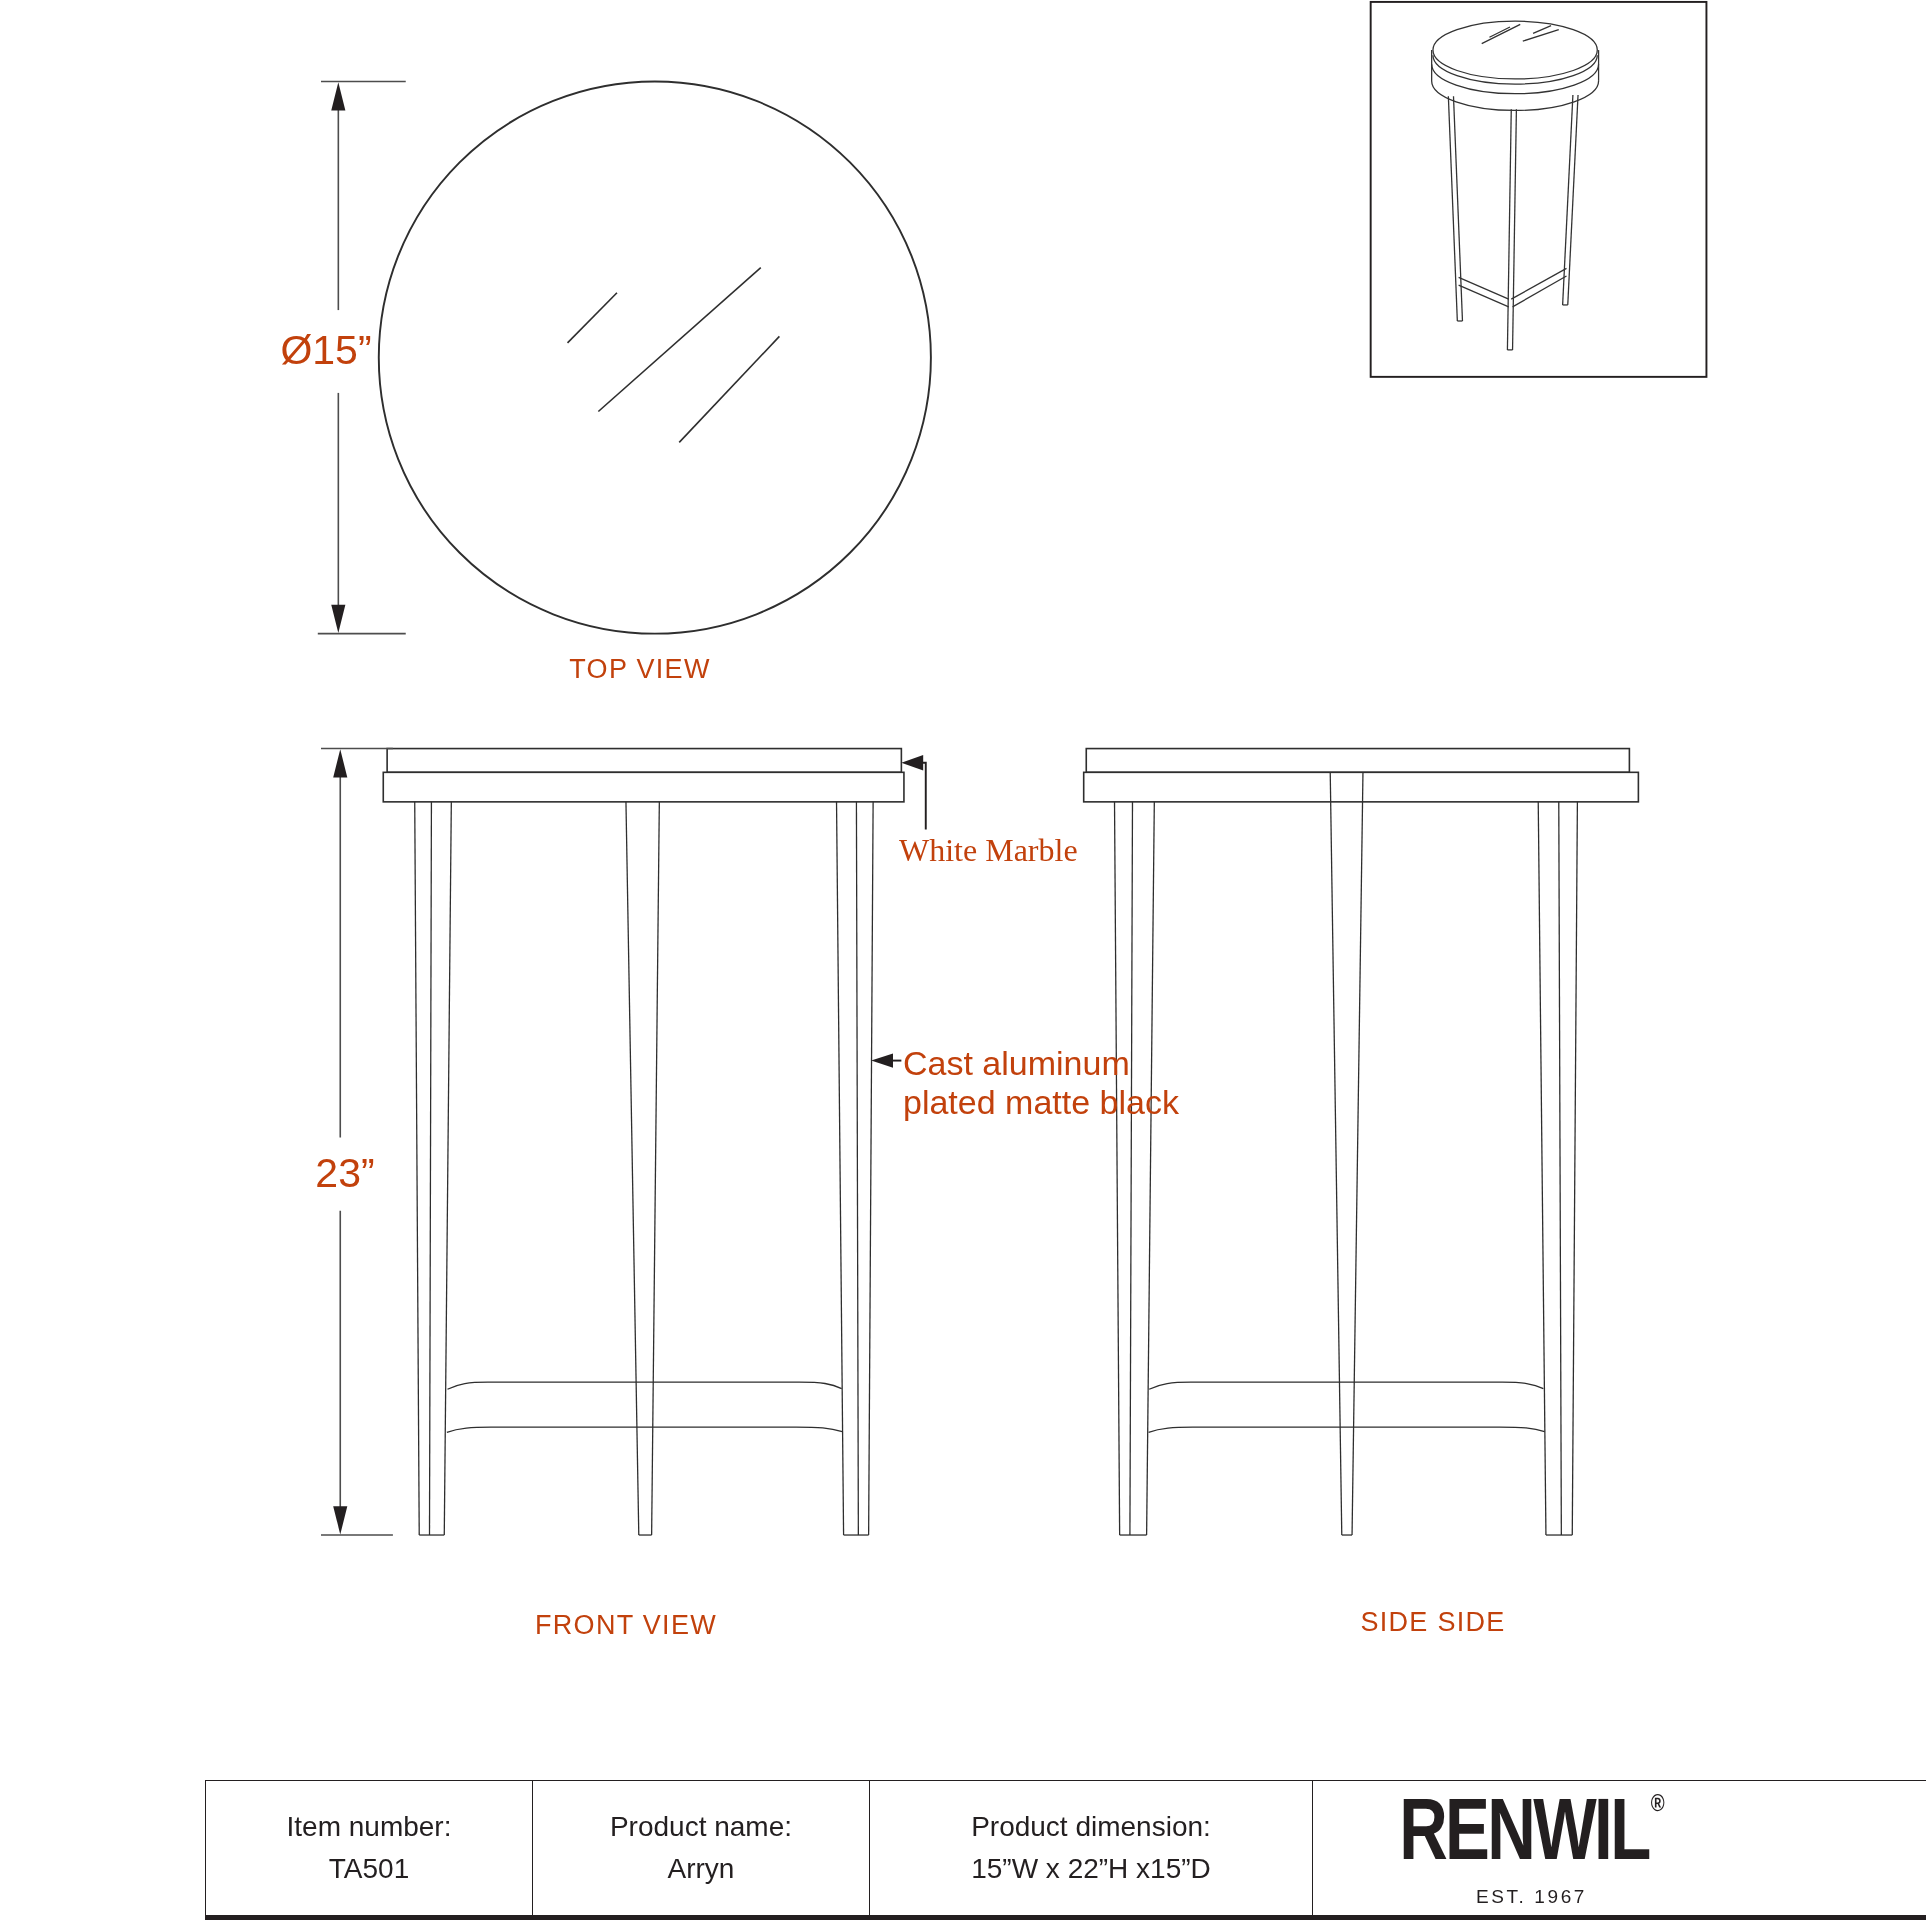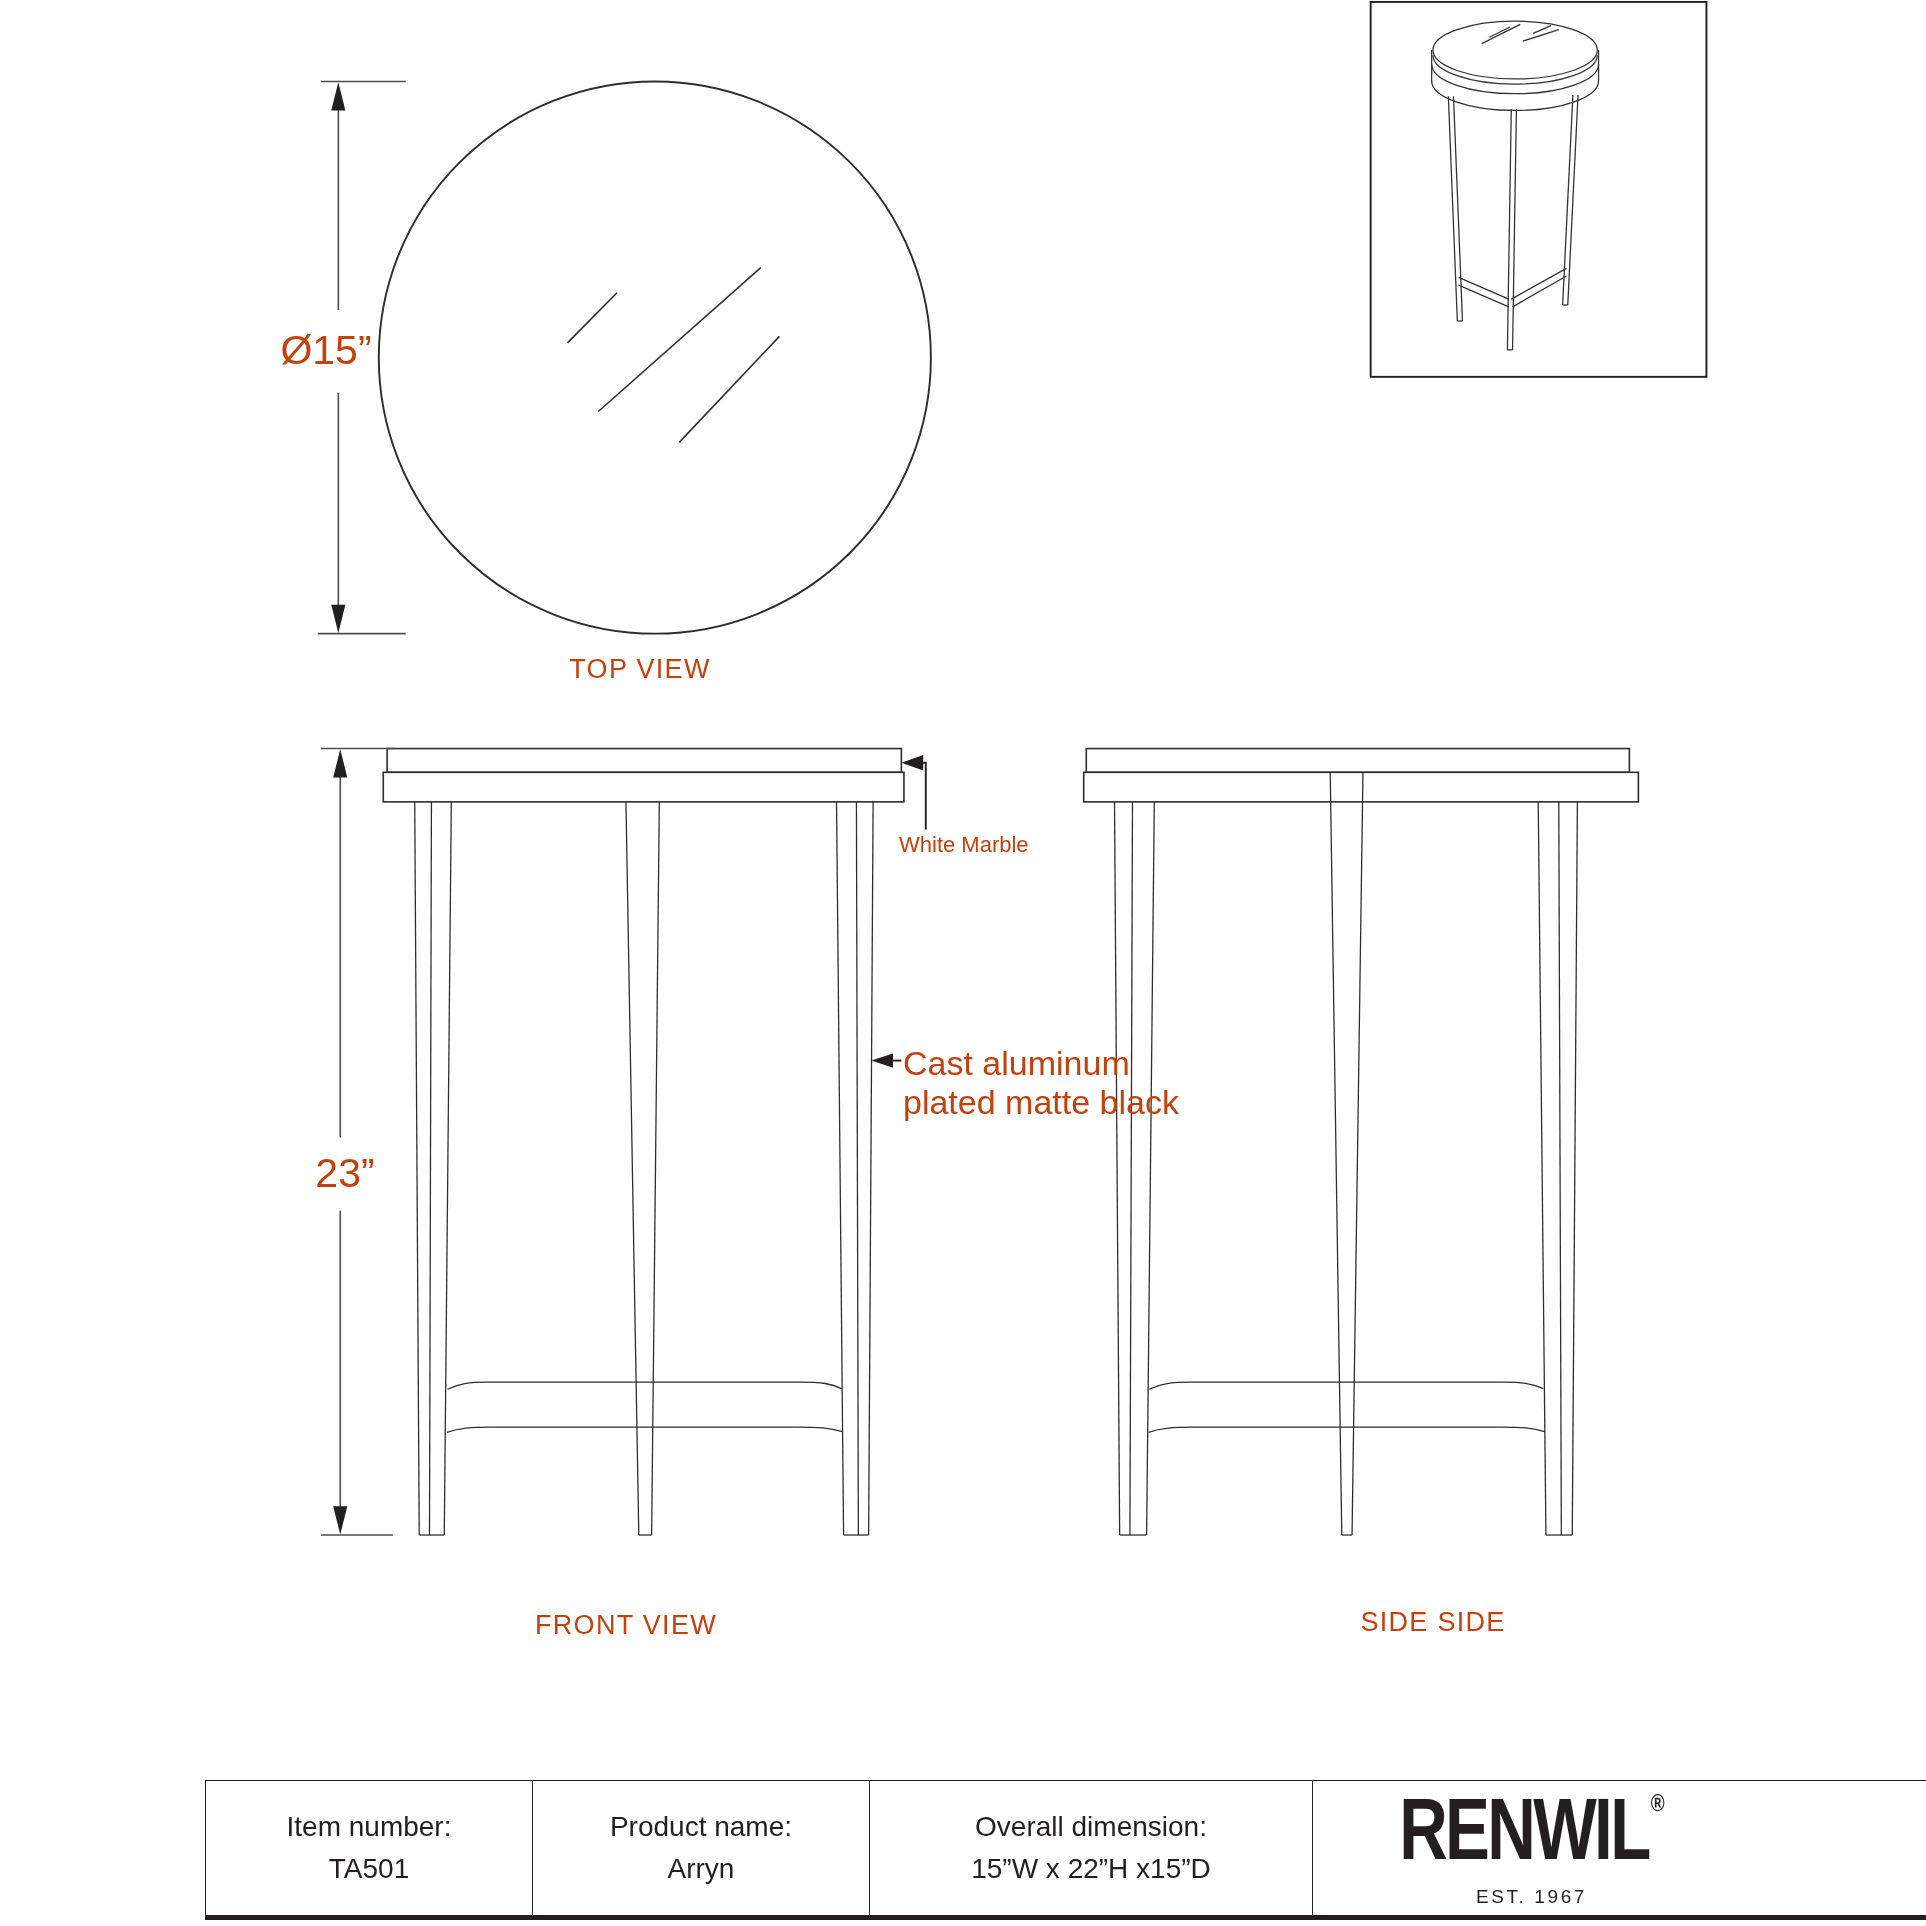--- a/index.html
+++ b/index.html
@@ -3,21 +3,21 @@
 <meta charset="utf-8">
 <style>
   html,body{margin:0;padding:0;background:#ffffff;}
   #sheet{position:relative;width:1926px;height:1926px;background:#ffffff;overflow:hidden;
          font-family:"Liberation Sans", sans-serif;color:#231f20;}
   #drawing{position:absolute;left:0;top:0;}
   .lbl{position:absolute;white-space:nowrap;color:#c2410c;}
   .centered{transform:translate(-50%,-50%);}
   .dim-label{font-size:41px;}
   .caption{font-size:27px;letter-spacing:1.3px;}
-  .annotation{font-size:22px;}
+  .annotation{font-size:32px;font-family:Liberation Serif, serif;}
   .annotation-small{font-size:34px;line-height:1.15;white-space:nowrap;}
   
   #spec-table{position:absolute;left:205px;top:1780px;width:1796px;height:140px;
               display:grid;grid-template-columns:327px 337px 443px 437px;
               border:1.9px solid #231f20;border-bottom:5.8px solid #231f20;box-sizing:border-box;}
   .spec-cell{border-right:1.9px solid #231f20;display:flex;flex-direction:column;
              align-items:center;justify-content:center;gap:10.3px;font-size:28px;}
   .spec-cell:last-child{border-right:none;}
   .brand-cell{display:flex;align-items:center;justify-content:center;}
   .brand-row{display:flex;align-items:flex-start;transform:scale(0.82,1.06);}
@@ -171,21 +171,21 @@
   <div id="spec-table">
     <div class="spec-cell">
       <div>Item number:</div>
       <div>TA501</div>
     </div>
     <div class="spec-cell">
       <div>Product name:</div>
       <div>Arryn</div>
     </div>
     <div class="spec-cell">
-      <div>Overall dimension:</div>
+      <div>Product dimension:</div>
       <div>15”W x 22”H x15”D</div>
     </div>
     <div class="spec-cell brand-cell">
       <div class="brand-row">
         <span class="brand-name">RENWIL</span>
         <span class="brand-reg">®</span>
       </div>
       <div class="brand-est">EST. 1967</div>
     </div>
   </div>

